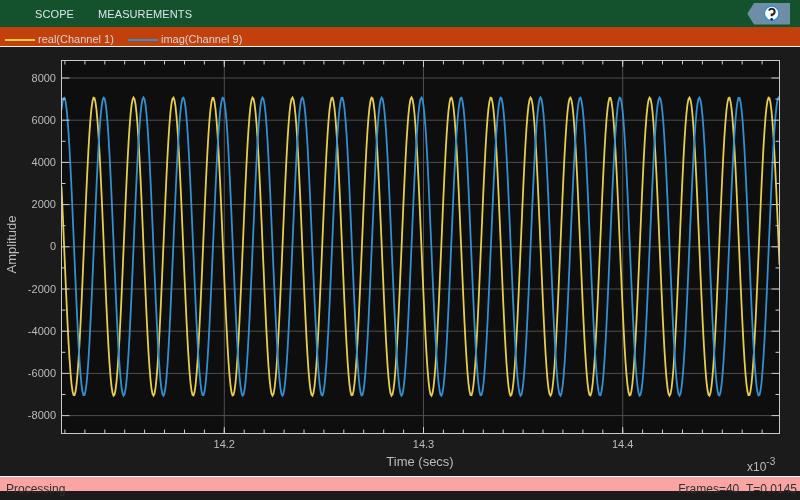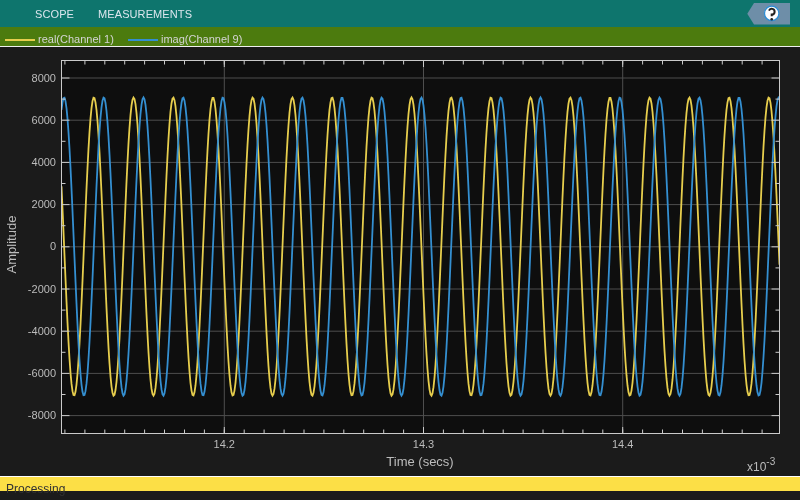--- a/index.html
+++ b/index.html
@@ -1,23 +1,23 @@
 <!DOCTYPE html>
 <html><head><meta charset="utf-8"><style>
 html,body{margin:0;padding:0}
 body{opacity:.999;width:800px;height:500px;position:relative;background:#1b1b1b;font-family:"Liberation Sans",sans-serif;overflow:hidden}
-.toolstrip{position:absolute;left:0;top:0;width:800px;height:27px;background:#0f766e}
+.toolstrip{position:absolute;left:0;top:0;width:800px;height:27px;background:#14532d}
 .tab{will-change:transform;position:absolute;top:8px;color:#dde7ef;font-size:11px;letter-spacing:.1px}
 .tab1{left:35px}.tab2{left:98px}
 .helptag{position:absolute;left:747px;top:3px;width:43px;height:21.5px}
-.legend{position:absolute;left:0;top:27px;width:800px;height:18.5px;background:#4d7c0f}
+.legend{position:absolute;left:0;top:27px;width:800px;height:18.5px;background:#c2410c}
 .litem{will-change:transform;position:absolute;top:3px;height:18.5px;line-height:18.5px;color:#d6d6d6;font-size:11px}
 .lline{position:absolute;top:11.5px;width:30px;height:2px}
 .sep{position:absolute;left:0;top:45.5px;width:800px;height:1px;background:#f0f0f0}
-.status{position:absolute;left:0;top:475.5px;width:800px;height:15px;background:#fde047;border-top:1.5px solid #fff;box-sizing:border-box}
+.status{position:absolute;left:0;top:475.5px;width:800px;height:15px;background:#fca5a5;border-top:1.5px solid #fff;box-sizing:border-box}
 .status span{opacity:.999;position:absolute;top:5px;font-size:12px;color:#333}
 </style></head><body>
 <div class="toolstrip">
 <span class="tab tab1">SCOPE</span>
     <span class="tab tab2">MEASUREMENTS</span>
 <svg class="helptag" viewBox="0 0 43 21.5">
       <polygon points="0.3,10.75 7,0 43,0 43,21.5 7,21.5" fill="#6f8fa9"></polygon>
       <circle cx="24.7" cy="10.4" r="7.2" fill="#fff" stroke="#2d8fd8" stroke-width="1.3"></circle>
       <path d="M22 7.7 A2.9 2.9 0 1 1 24.7 11.6 L24.7 13.2" fill="none" stroke="#222" stroke-width="2"></path>
       <circle cx="24.7" cy="16.3" r="1.3" fill="#222"></circle>
@@ -181,12 +181,13 @@
       <text x="224.3" y="448" text-anchor="middle">14.2</text>
       <text x="423.5" y="448" text-anchor="middle">14.3</text>
       <text x="622.7" y="448" text-anchor="middle">14.4</text>
       <text x="420" y="466" text-anchor="middle" font-size="13px">Time (secs)</text>
       <text transform="translate(16,244.5) rotate(-90)" text-anchor="middle" font-size="13px">Amplitude</text>
       <text x="747" y="471" font-size="12px">x10<tspan dy="-6" font-size="10px">-3</tspan></text>
     </g>
   </svg>
 <div class="status">
     <span style="left:6px">Processing</span>
+    <span style="right:3px">Frames=40&nbsp;&nbsp;T=0.0145</span>
   </div>
 </body></html>

